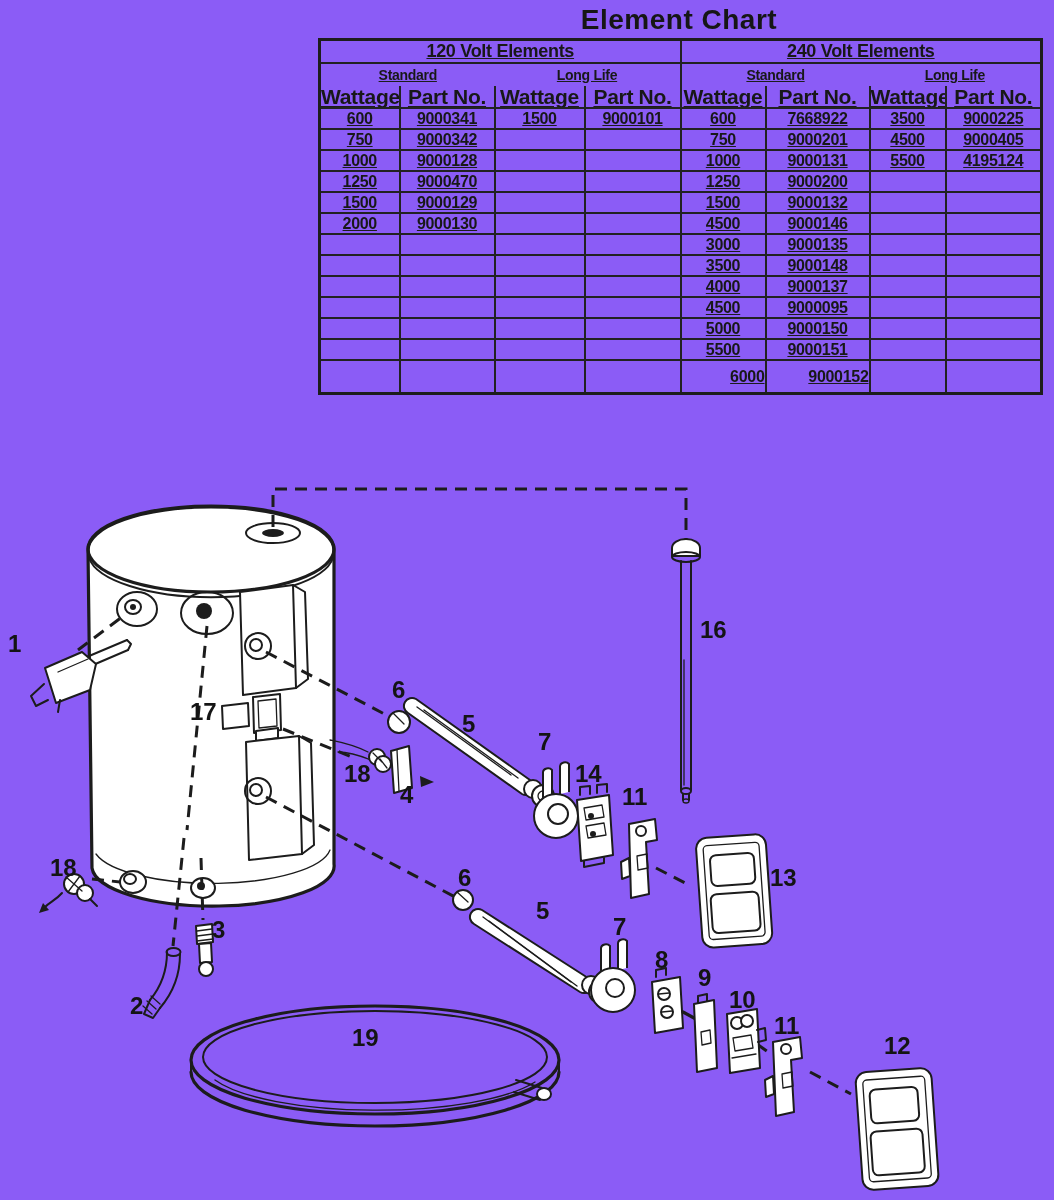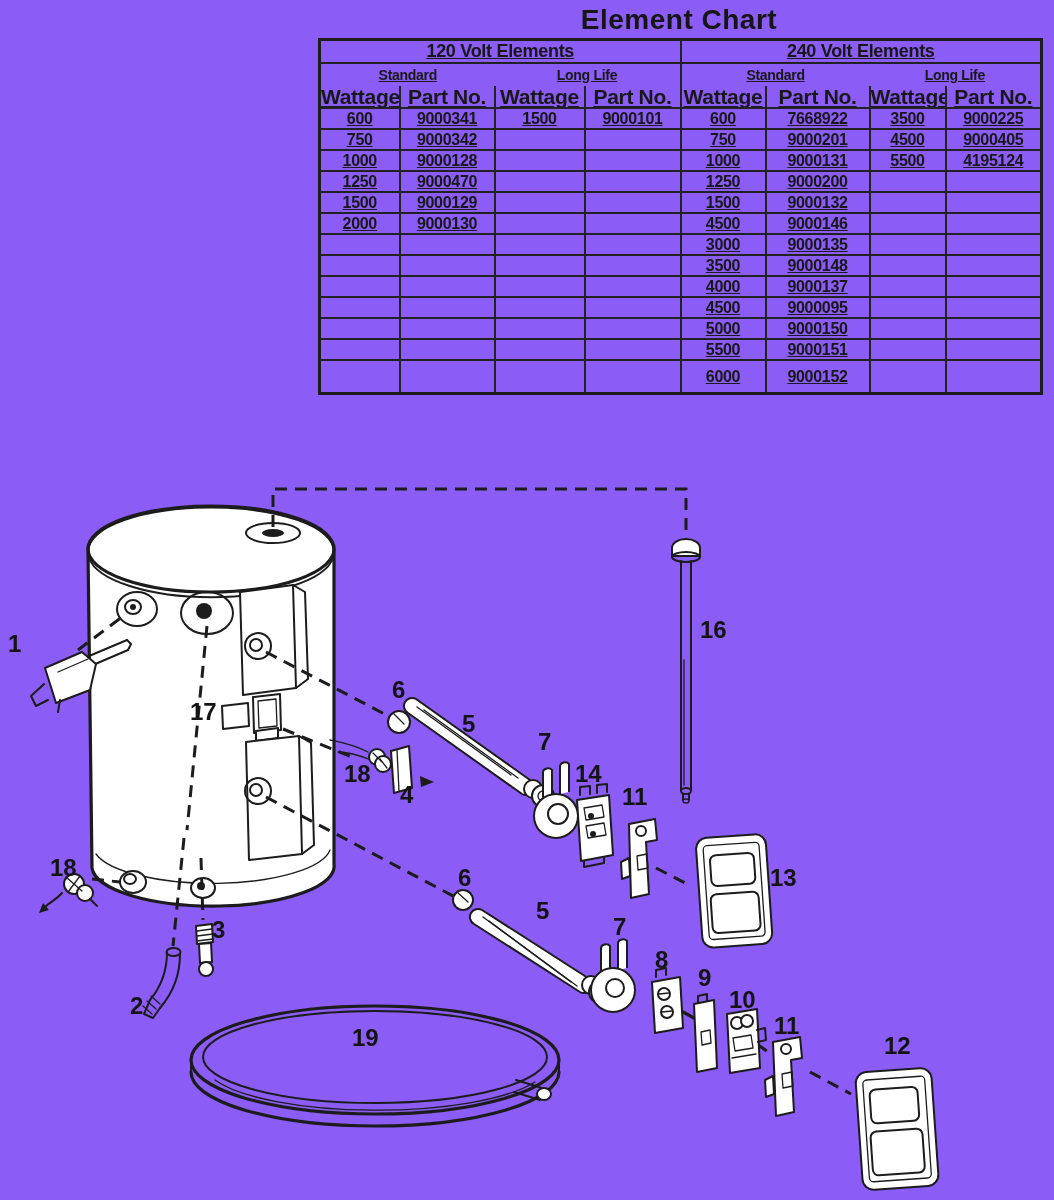--- a/index.html
+++ b/index.html
@@ -12,21 +12,21 @@
   table.element-chart{position:absolute;left:318px;top:38px;width:722px;
     border-collapse:collapse;table-layout:fixed;border:3px solid #1d1d1d;text-decoration:underline;}
   .element-chart th,.element-chart td{
     border:2px solid #222;font-weight:bold;font-size:16px;letter-spacing:-0.3px;
     text-align:center;padding:0;height:19px;line-height:19px;color:#181818;
     overflow:hidden;white-space:nowrap;}
   .element-chart tr.group th{height:21px;font-size:18px;}
   .element-chart tr.sub th{height:22px;font-size:14px;border-bottom:0;border-left:0;border-right:0;}
   .element-chart tr.sub th.divL{border-left:2px solid #222;}
   .element-chart tr.cols th{height:21px;font-size:21px;border-top:0;}
-  .element-chart tbody tr:last-child td{height:31px;line-height:31px;}
+  .element-chart tbody tr:last-child td{height:31px;line-height:31px;text-align:right;}
 
   svg.diagram{position:absolute;left:0;top:0;width:1054px;height:1200px;}
   svg.diagram *{vector-effect:none;}
   .ln{stroke:#1c1c1c;fill:none;stroke-width:2;stroke-linecap:round;stroke-linejoin:round;}
   .lnf{stroke:#1c1c1c;fill:#ffffff;stroke-width:2;stroke-linejoin:round;}
   .thick{stroke-width:3.2;}
   .thin{stroke-width:1.3;}
   .fill{fill:#1c1c1c;stroke:none;}
   .dash{stroke:#1c1c1c;fill:none;stroke-width:3;stroke-dasharray:12 8;stroke-linecap:butt;}
 

